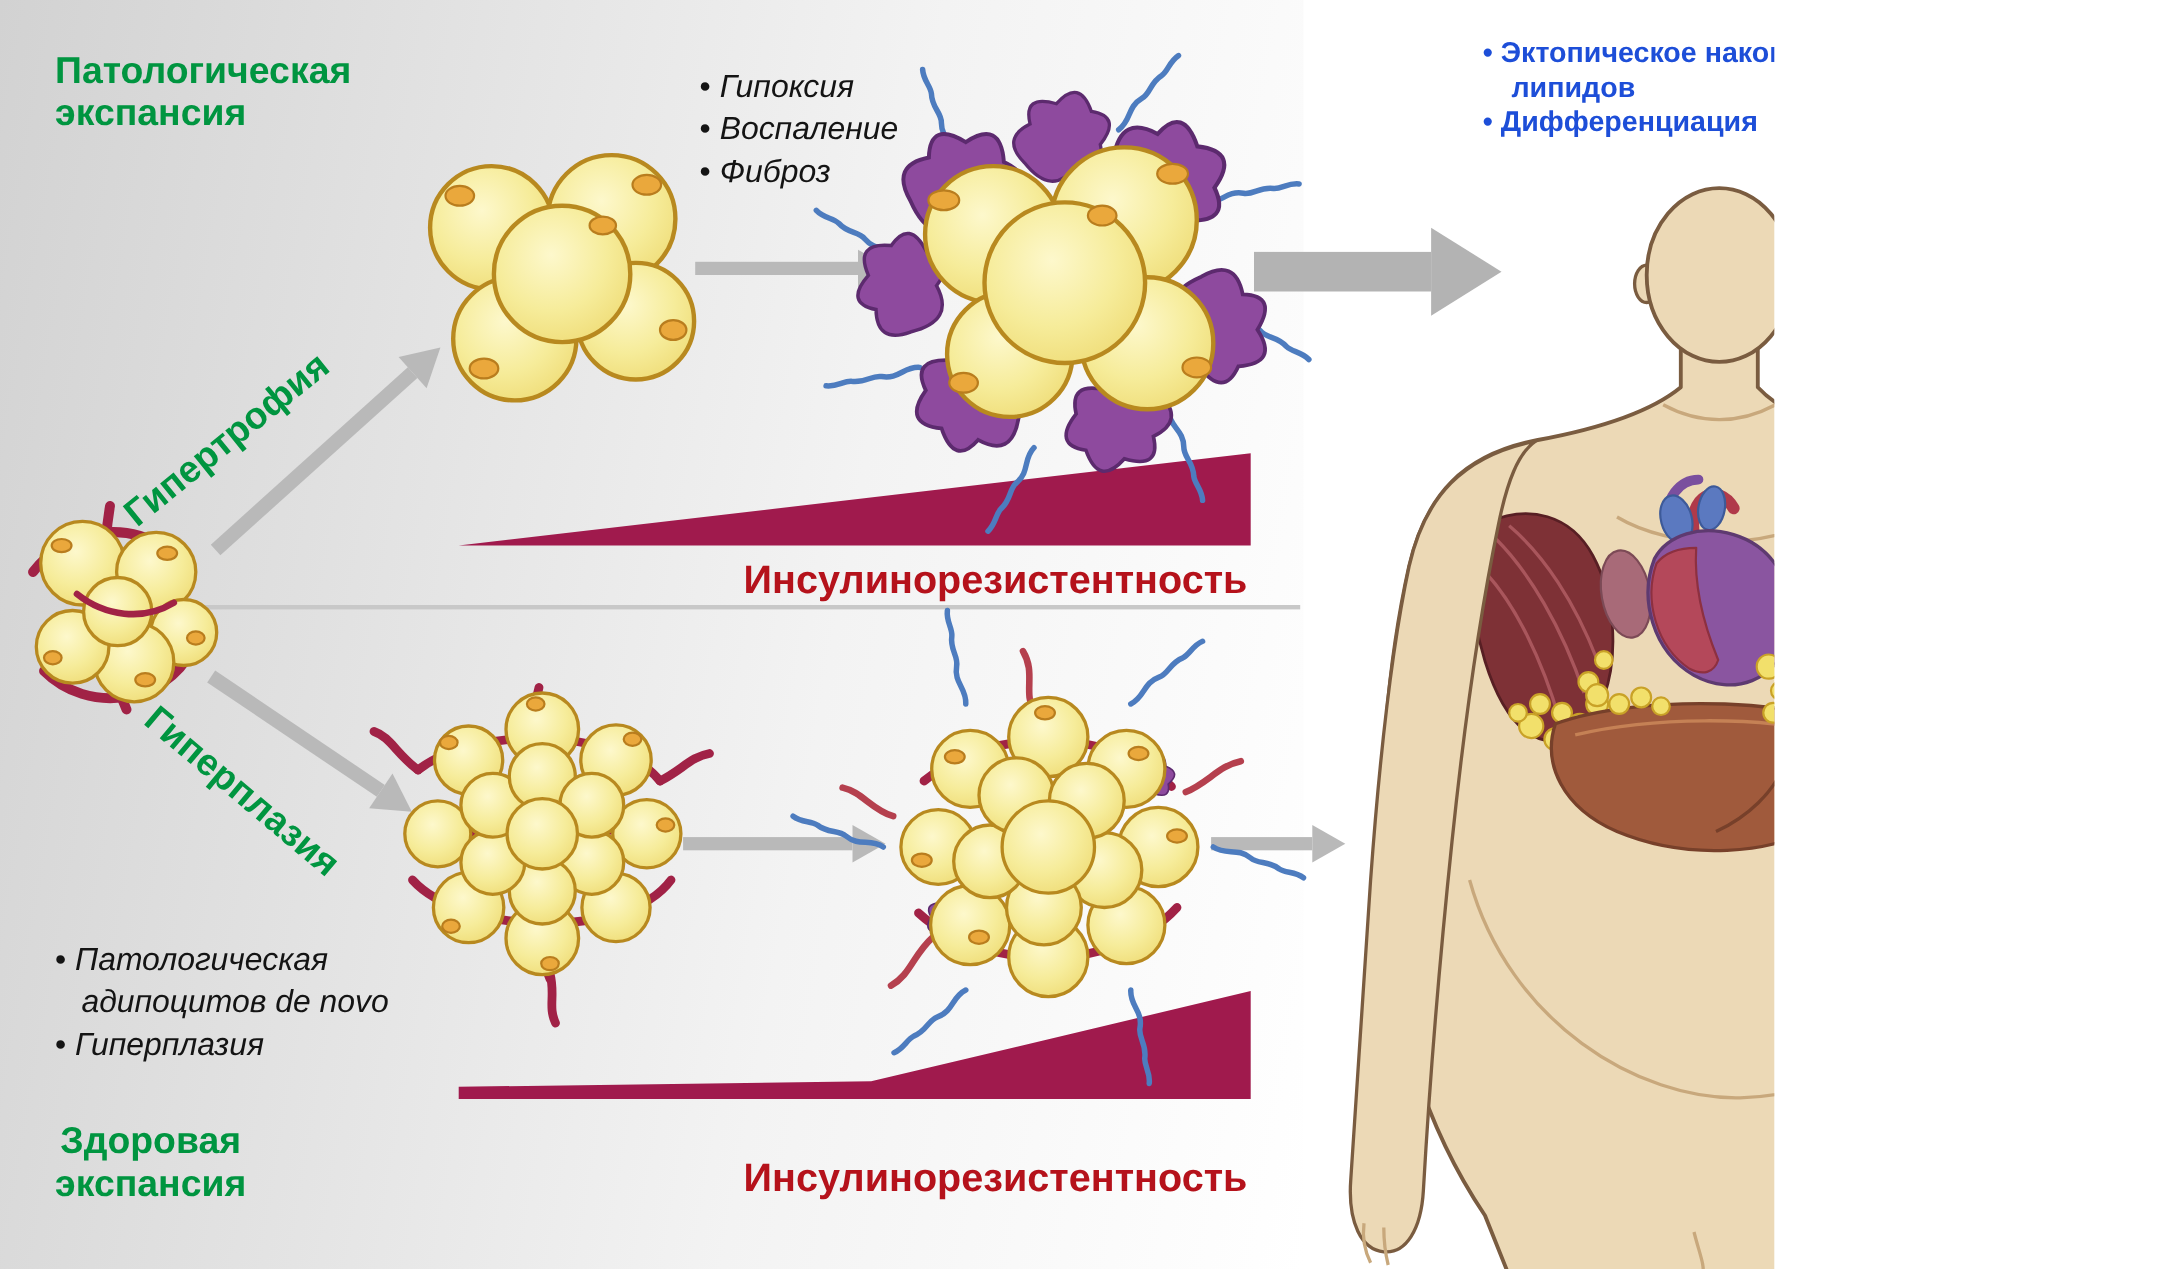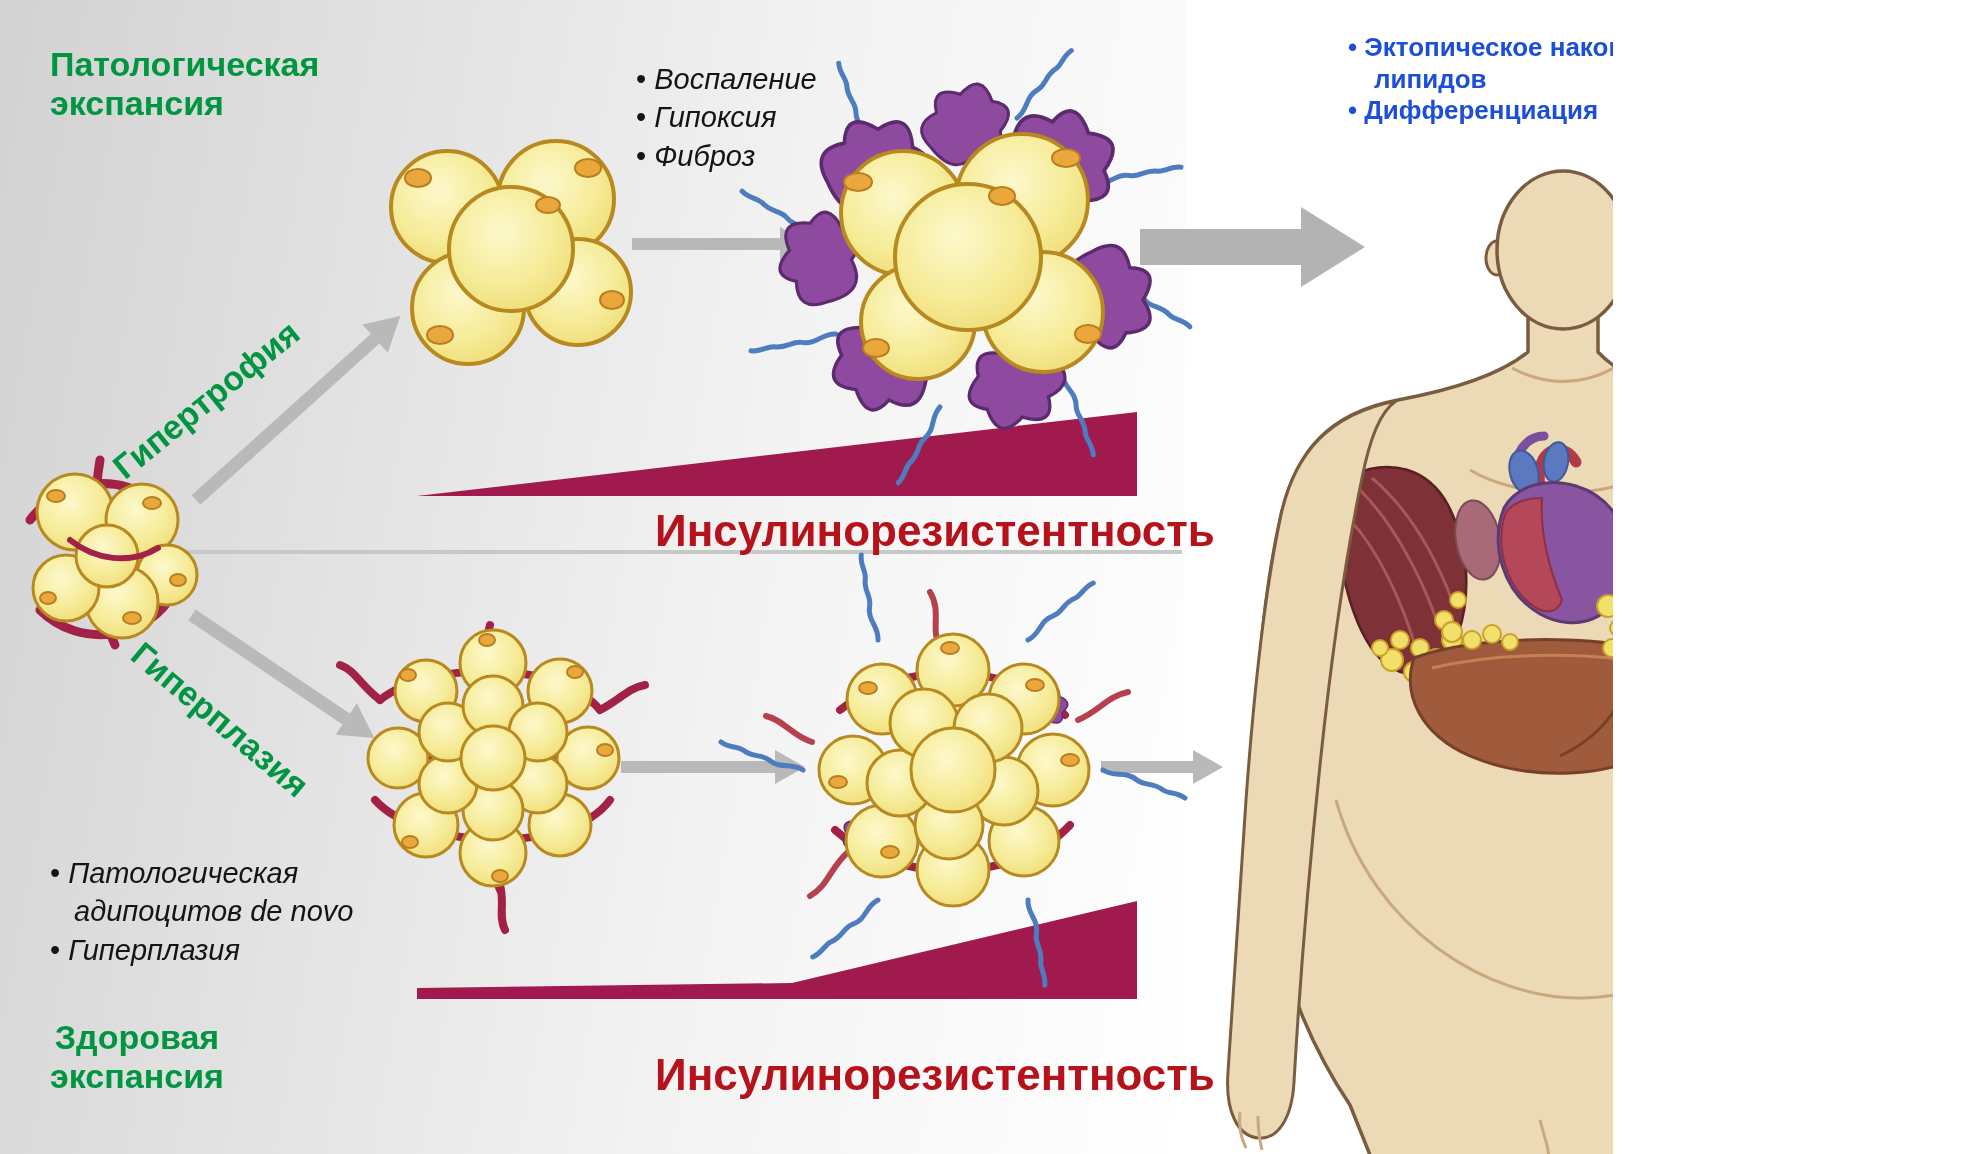--- a/index.html
+++ b/index.html
@@ -3,21 +3,21 @@
 <meta charset="utf-8">
 <style>
   html,body{margin:0;padding:0;background:#ffffff;}
   #canvas{position:relative;width:1613px;height:1154px;overflow:hidden;background:#ffffff;
           font-family:"Liberation Sans",sans-serif;}
   .gray-panel{position:absolute;left:0;top:0;width:1185px;height:1154px;
           background:linear-gradient(100deg,#d2d2d2 0%,#e2e2e2 30%,#f3f3f3 62%,#ffffff 100%);}
   svg.gfx{position:absolute;left:0;top:0;}
   .txt{position:absolute;}
   .lbl-green{color:#009540;font-weight:bold;font-size:34px;line-height:1.16;white-space:pre-line;}
-  .lbl-red{color:#b5121b;font-weight:bold;font-size:44px;text-align:center;}
+  .lbl-red{color:#b5121b;font-weight:bold;font-size:36px;text-align:center;}
   .rot{transform-origin:left center;}
   ul.features{margin:0;padding:0;font-style:italic;font-size:29px;color:#141414;line-height:1.32;}
   ul.features li{list-style:none;padding-left:24px;text-indent:-24px;}
   ul.features li::before{content:"• ";font-style:normal;}
   ul.outcomes{margin:0;padding:0;color:#1d4ed8;font-weight:bold;font-size:26px;line-height:1.22;}
   ul.outcomes li{list-style:none;padding-left:26px;text-indent:-26px;}
   ul.outcomes li::before{content:"• ";}
 </style>
 </head>
 <body>
@@ -325,22 +325,22 @@
       </g>
     </g>
   </svg>
 
   <div class="txt lbl-green" style="left:50px;top:45px;">Патологическая
 экспансия</div>
 
   <div class="txt lbl-green rot" style="left:118px;top:452px;transform:rotate(-39deg);">Гипертрофия</div>
 
   <ul class="features txt" style="left:636px;top:60px;width:300px;">
+    <li>Гипоксия</li>
     <li>Воспаление</li>
-    <li>Гипоксия</li>
     <li>Фиброз</li>
   </ul>
 
   <div class="txt lbl-red" style="left:655px;top:506px;width:500px;">Инсулинорезистентность</div>
 
   <div class="txt lbl-green rot" style="left:136px;top:630px;transform:rotate(40deg);">Гиперплазия</div>
 
   <ul class="features txt" style="left:50px;top:854px;width:320px;">
     <li>Патологическая адипоцитов de novo</li>
     <li>Гиперплазия</li>

